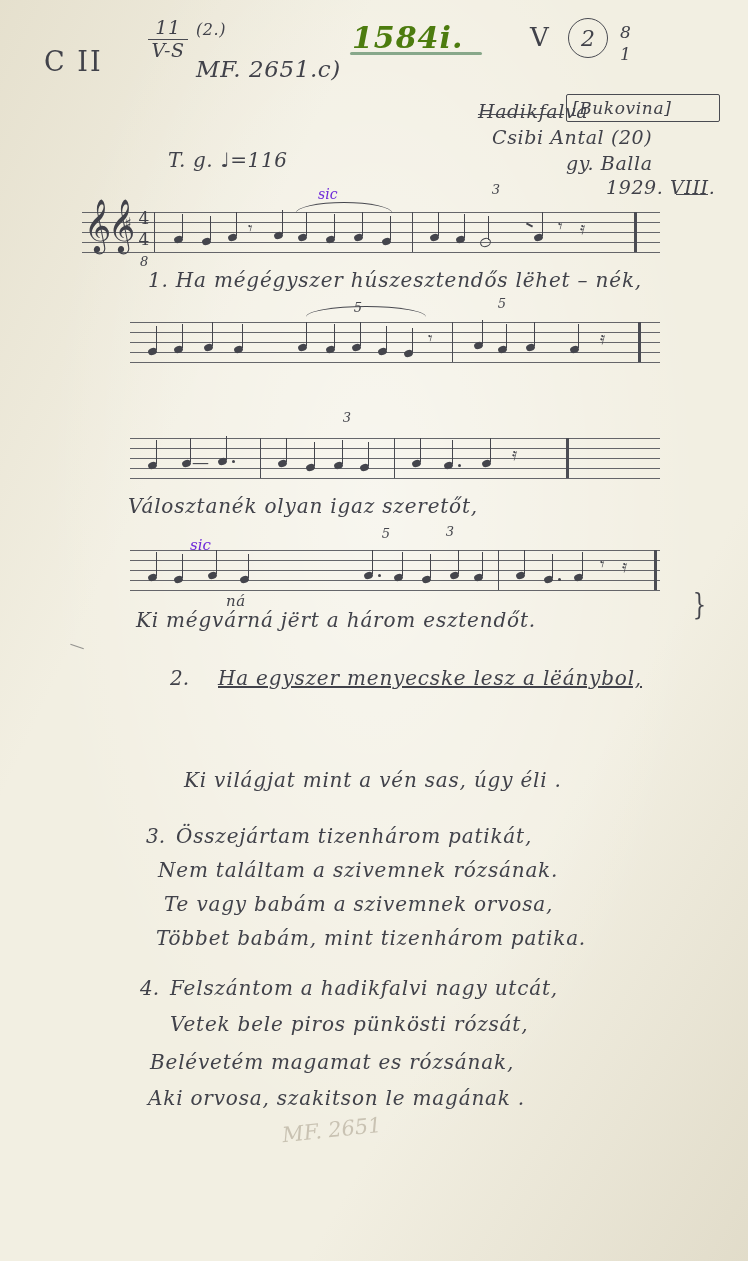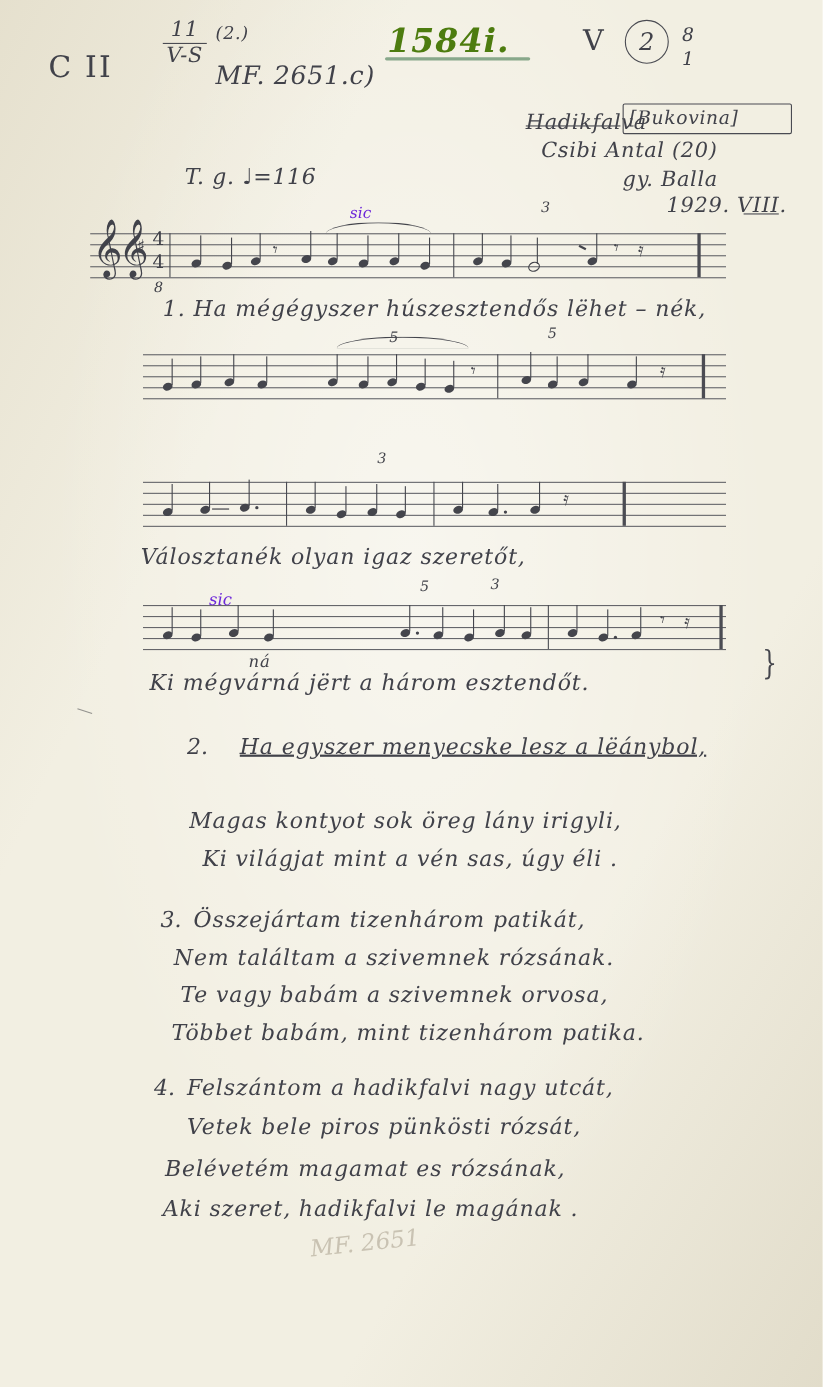--- a/index.html
+++ b/index.html
@@ -442,30 +442,29 @@
     <div class="barline end" style="left:524px;"></div>
   </div>
   <div class="sic" style="left:190px; top:536px; font-size:15px;">sic</div>
   <div class="lyric" style="left:136px; top:608px;">Ki mégvárná  jërt a három esztendőt.</div>
   <div class="hw" style="left:226px; top:592px; font-size:15px;">ná</div>
   <div id="bracket-right">}</div>
   <div id="small-tick"></div>
 
   <div class="verse-num" style="left:170px; top:666px;">2.</div>
   <div class="verse-line" style="left:218px; top:666px;text-decoration:underline;">Ha  egyszer menyecske lesz a lëánybol,</div>
-  <div class="verse-line" style="left:172px; top:734px;">Magas kontyot sok öreg lány irigyli,</div>
   <div class="verse-line" style="left:184px; top:768px;">Ki világjat  mint  a vén sas, úgy éli .</div>
 
   <div class="verse-num" style="left:146px; top:824px;">3.</div>
   <div class="verse-line" style="left:176px; top:824px;">Összejártam tizenhárom patikát,</div>
   <div class="verse-line" style="left:158px; top:858px;">Nem találtam a szivemnek rózsának.</div>
   <div class="verse-line" style="left:164px; top:892px;">Te vagy babám a szivemnek orvosa,</div>
   <div class="verse-line" style="left:156px; top:926px;">Többet babám, mint tizenhárom patika.</div>
 
   <div class="verse-num" style="left:140px; top:976px;">4.</div>
   <div class="verse-line" style="left:170px; top:976px;">Felszántom a hadikfalvi nagy utcát,</div>
   <div class="verse-line" style="left:170px; top:1012px;">Vetek bele piros pünkösti rózsát,</div>
   <div class="verse-line" style="left:150px; top:1050px;">Belévetém magamat es rózsának,</div>
-  <div class="verse-line" style="left:148px; top:1086px;">Aki szeret, hadikfalvi le magának .</div>
+  <div class="verse-line" style="left:148px; top:1086px;">Aki orvosa, szakitson le magának .</div>
 
   <div id="faint-stamp">MF. 2651</div>
 
 </div>
 
 </body></html>

